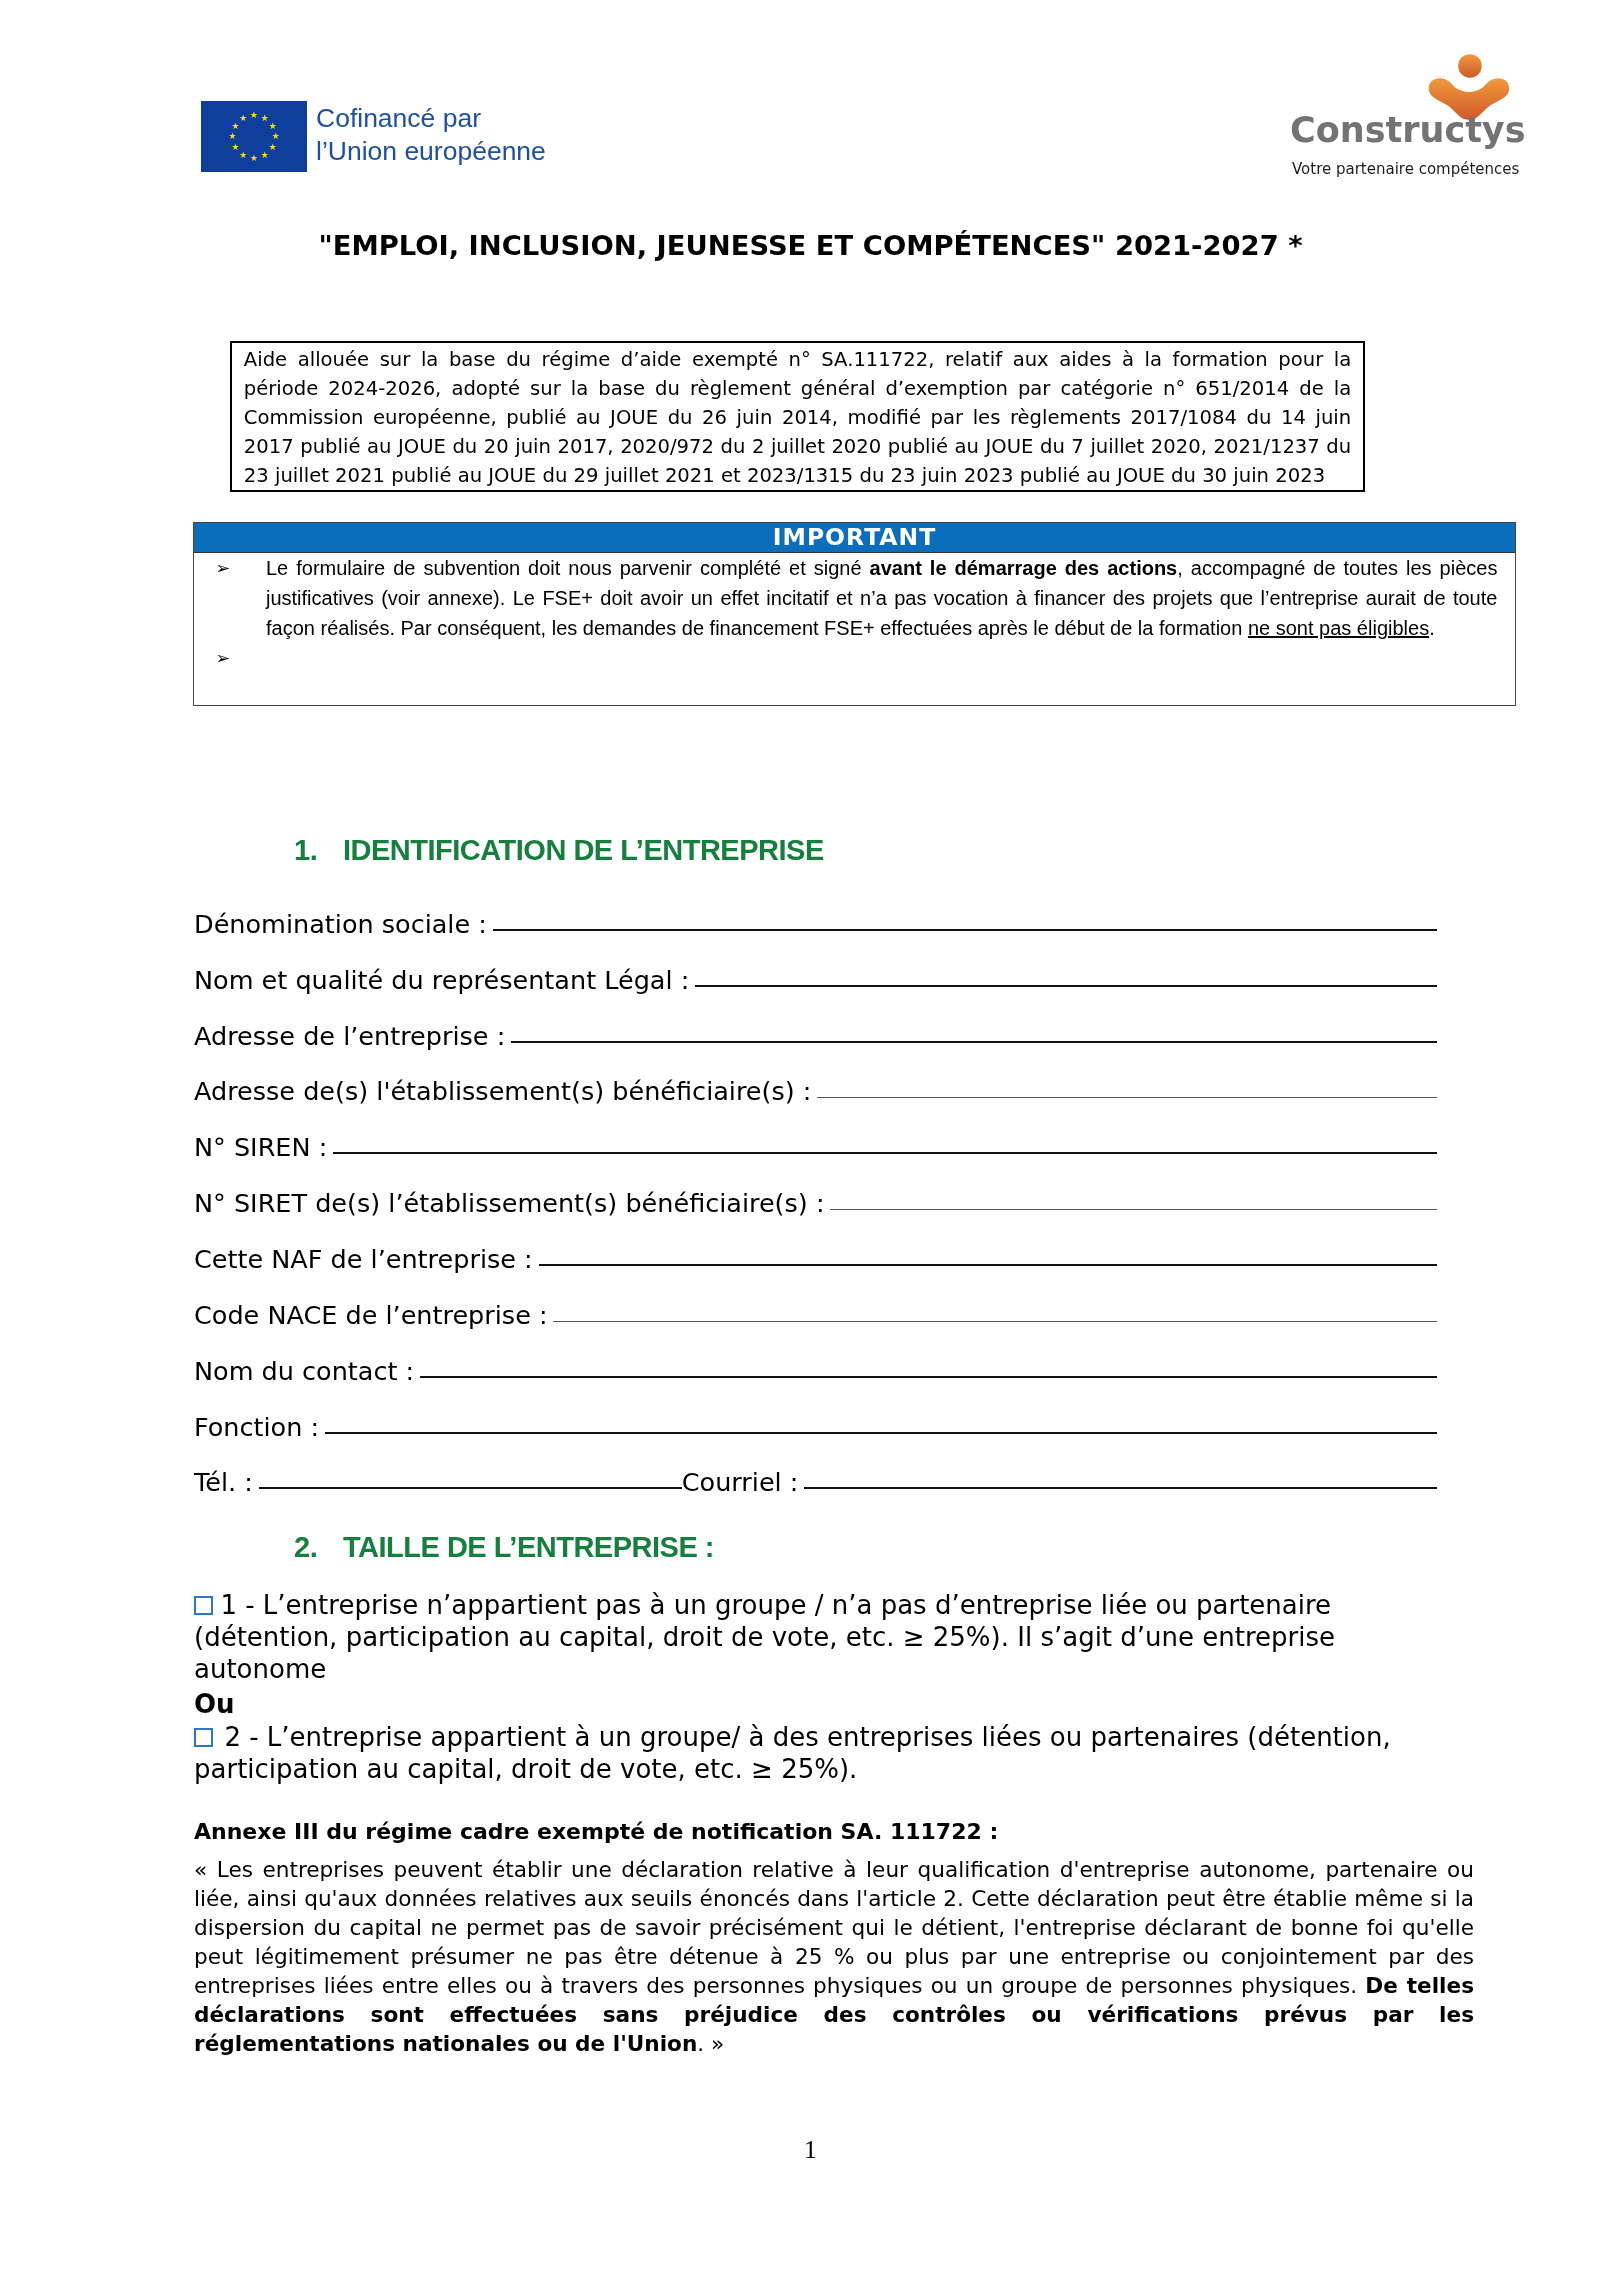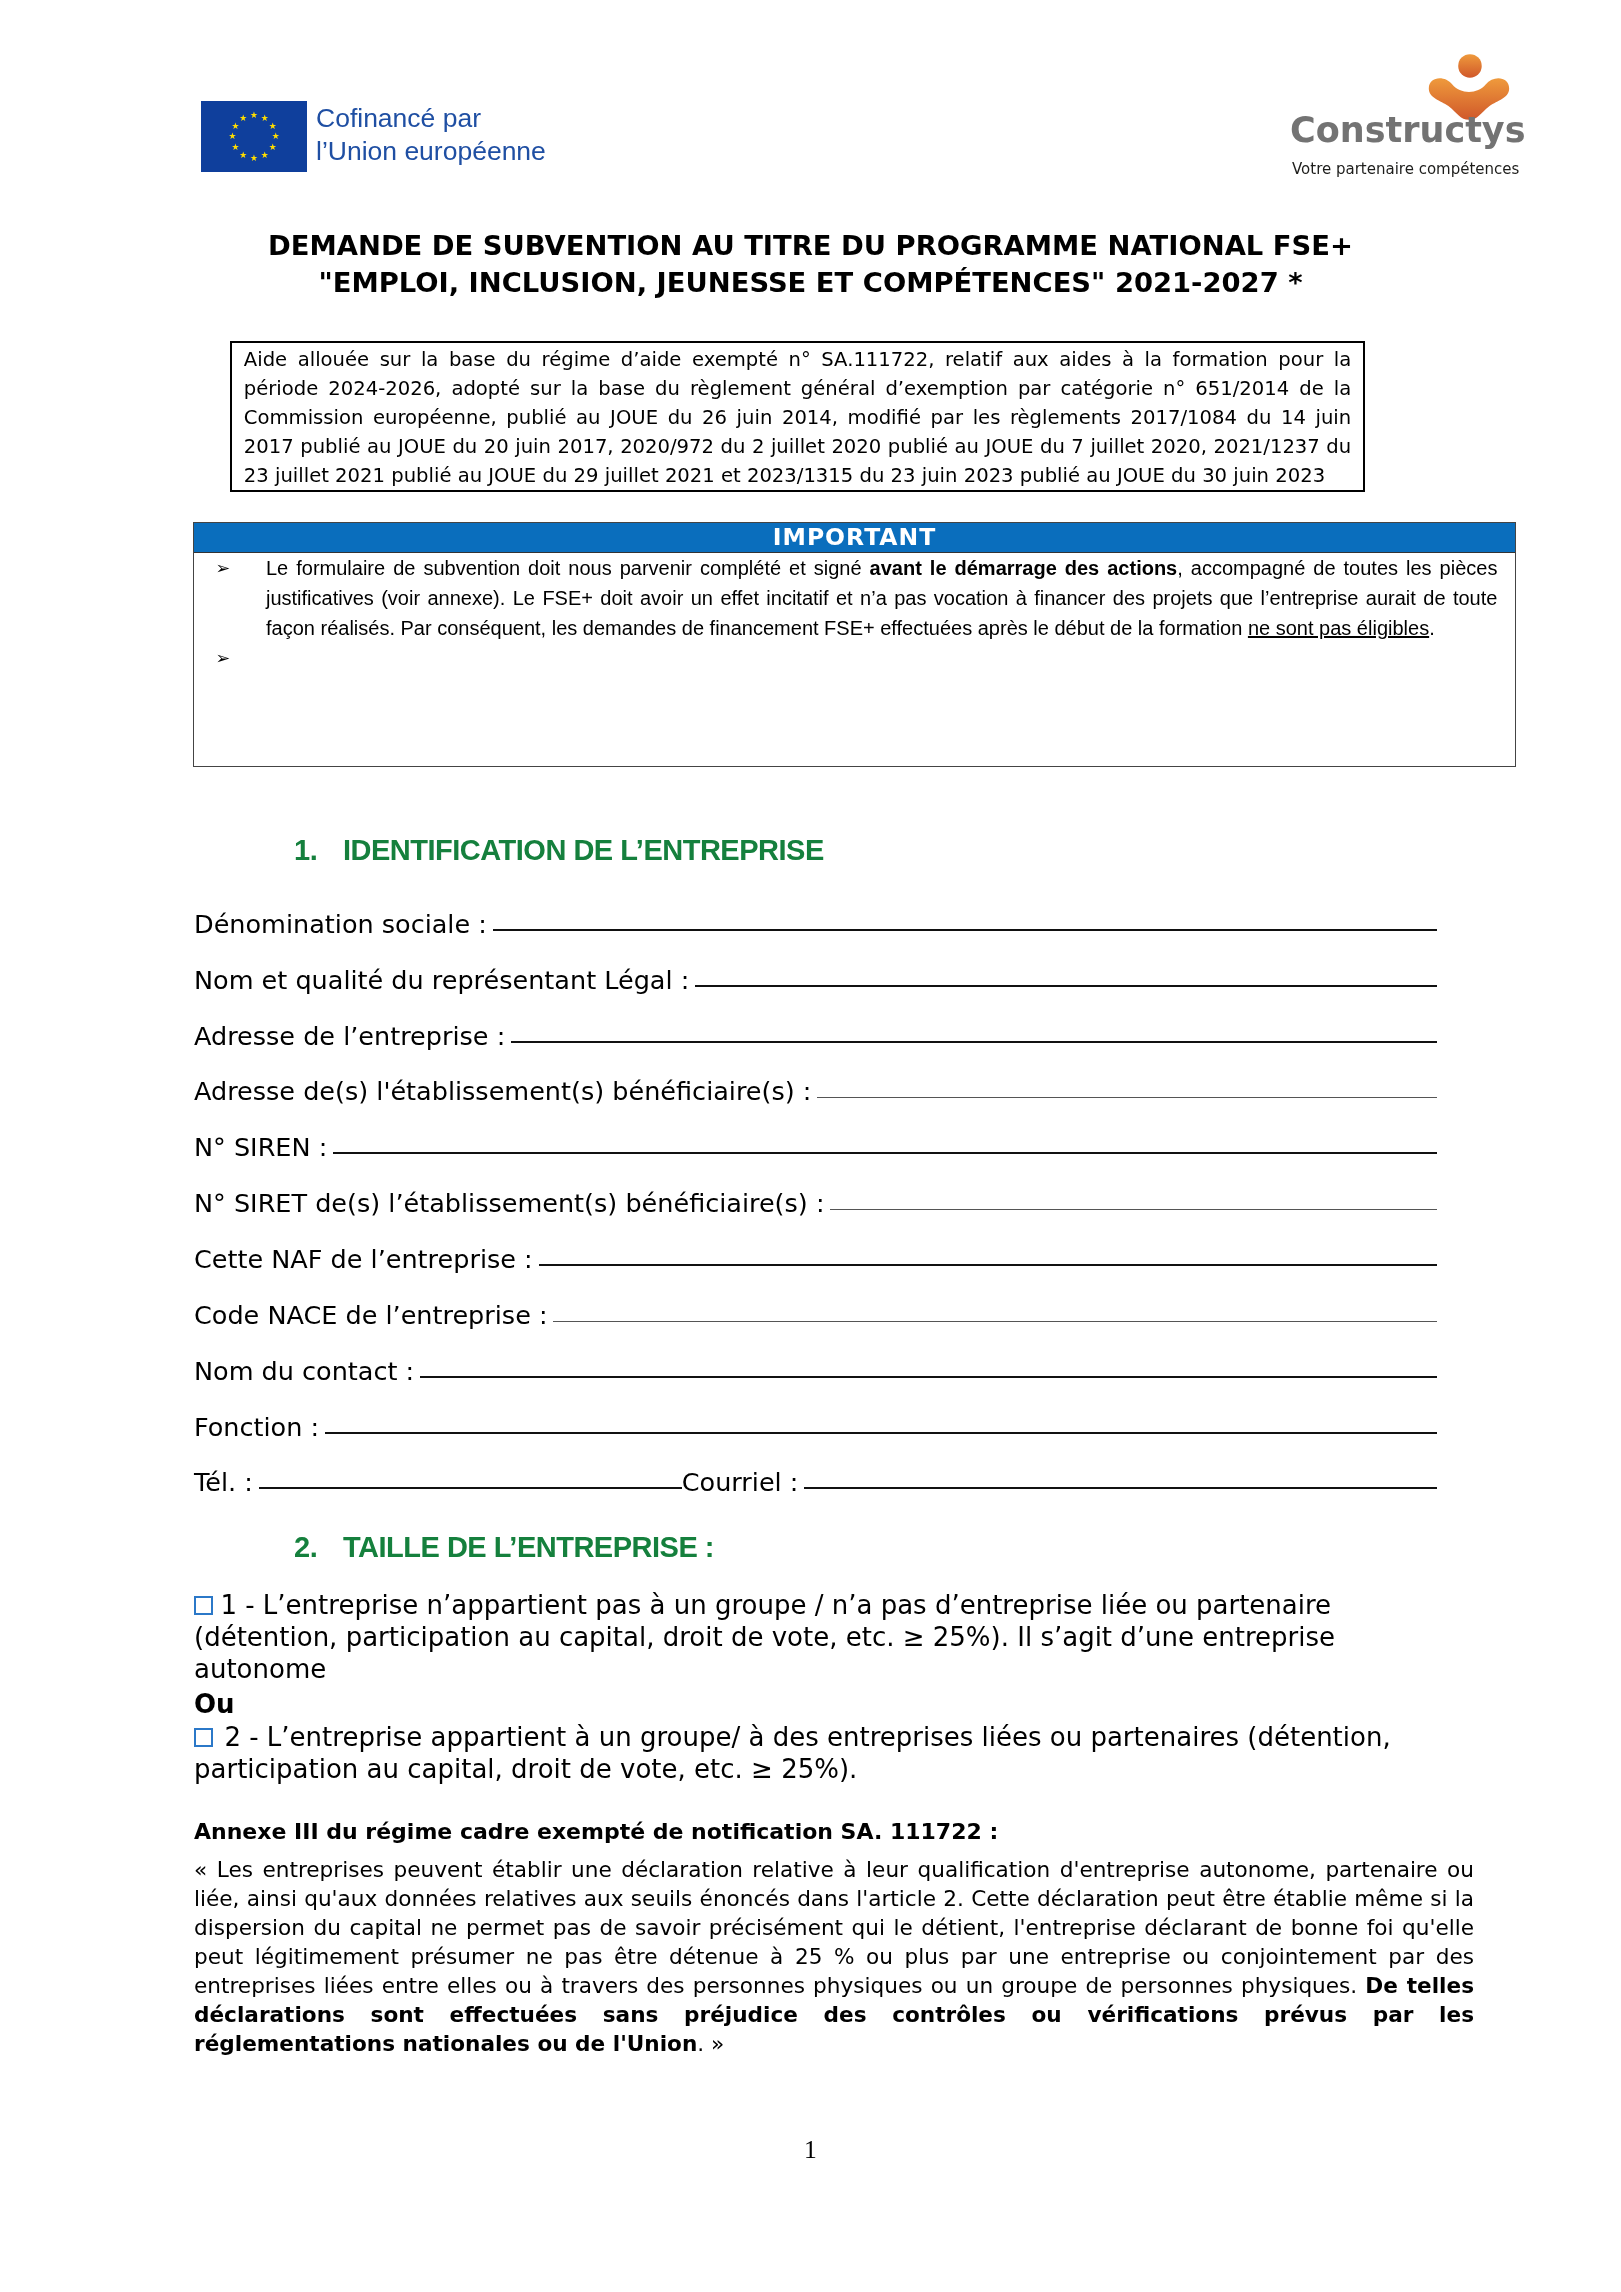--- a/index.html
+++ b/index.html
@@ -16,21 +16,21 @@
   .cx-name { left: 1290px; top: 110px; font-family: "DejaVu Sans", sans-serif; font-weight: bold; font-size: 35px; letter-spacing: 0px; color: #737373; }
   .cx-tag { left: 1292px; top: 160px; font-family: "DejaVu Sans", sans-serif; font-size: 15px; color: #1d1d1b; }
 
   
   .title { left: 196px; top: 227px; width: 1229px; text-align: center; font-weight: bold; font-size: 27.4px; line-height: 37px; font-variant: small-caps; }
 
   
   .regime { left: 230px; top: 341px; width: 1135px; height: 151px; border: 2px solid #000; box-sizing: border-box; padding: 2px 11.8px; font-size: 19.6px; line-height: 29px; text-align: justify; }
 
   
-  .important { left: 193px; top: 522px; width: 1323px; height: 245px; border: 1.5px solid #444; box-sizing: border-box; }
+  .important { left: 193px; top: 522px; width: 1323px; height: 184px; border: 1.5px solid #444; box-sizing: border-box; }
   .imp-head { height: 29px; background: #0a6ebd; color: #fff; text-align: center; font-weight: bold; font-size: 23.5px; line-height: 29px; letter-spacing: 1px; border-bottom: 1.5px solid #333; }
   .imp-list { margin: 0; padding: 0; list-style: none; font-family: "Liberation Sans", sans-serif; font-size: 20px; line-height: 30px; }
   .imp-item { position: relative; padding-left: 72px; padding-right: 17.6px; text-align: justify; }
   .imp-bullet { position: absolute; left: 21.6px; top: 0; font-size: 17.6px; }
   .u { text-decoration: underline; }
 
   
   .h-sec { font-family: "Liberation Sans", sans-serif; font-weight: bold; color: #15803d; font-size: 29px; letter-spacing: -0.5px; }
   .h1 { left: 294px; top: 834px; }
   .h2 { left: 294px; top: 1531px; }
@@ -90,21 +90,20 @@
       </linearGradient>
     </defs>
     <circle cx="52" cy="15" r="12" fill="url(#cxg)"></circle>
     <path d="M10 38 C 10 26, 26 24, 34 34 C 42 44, 60 44, 68 34 C 76 24, 92 26, 92 38 C 92 48, 80 50, 72 56 C 62 64, 60 70, 51 70 C 42 70, 40 64, 30 56 C 22 50, 10 48, 10 38 Z" fill="url(#cxg)"></path>
   </svg>
 </div>
 <div class="abs cx-name">Constructys</div>
 <div class="abs cx-tag">Votre partenaire compétences</div>
 
 <div class="abs title">
-  <div>DEMANDE DE SUBVENTION AU TITRE DU PROGRAMME NATIONAL FSE+</div>
   <div>"EMPLOI, INCLUSION, JEUNESSE ET COMPÉTENCES" 2021-2027 *</div>
 </div>
 
 <div class="abs regime">Aide allouée sur la base du régime d’aide exempté n° SA.111722, relatif aux aides à la formation pour la période 2024-2026, adopté sur la base du règlement général d’exemption par catégorie n° 651/2014 de la Commission européenne, publié au JOUE du 26 juin 2014, modifié par les règlements 2017/1084 du 14 juin 2017 publié au JOUE du 20 juin 2017, 2020/972 du 2 juillet 2020 publié au JOUE du 7 juillet 2020, 2021/1237 du 23 juillet 2021 publié au JOUE du 29 juillet 2021 et 2023/1315 du 23 juin 2023 publié au JOUE du 30 juin 2023</div>
 
 <div class="abs important">
   <div class="imp-head">IMPORTANT</div>
   <ul class="imp-list">
     <li class="imp-item">
       <span class="imp-bullet">➢</span>

